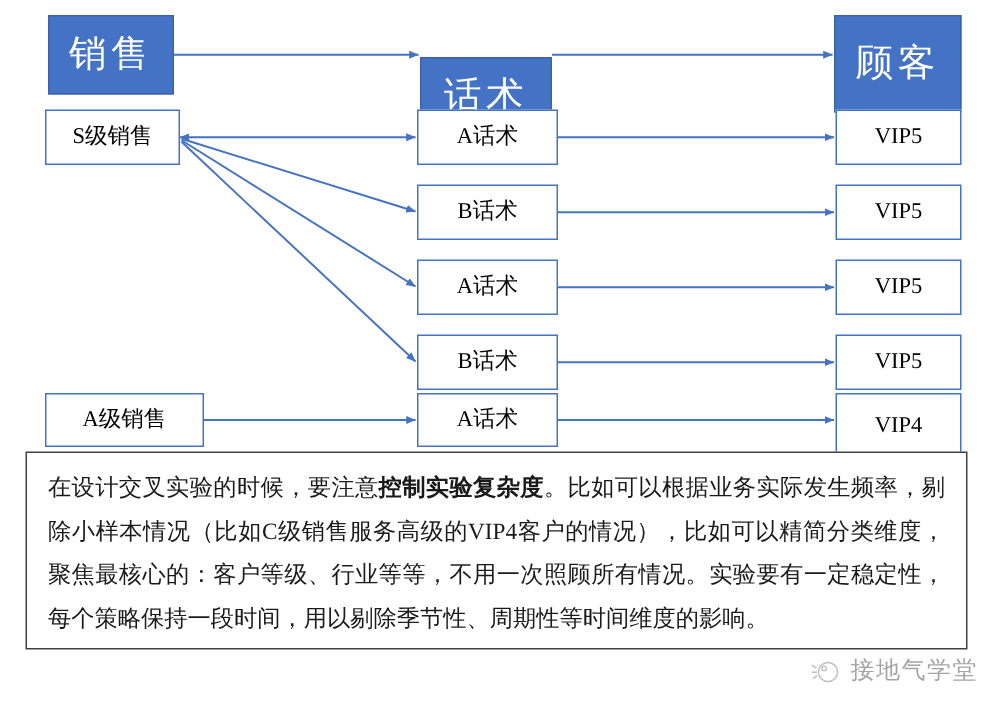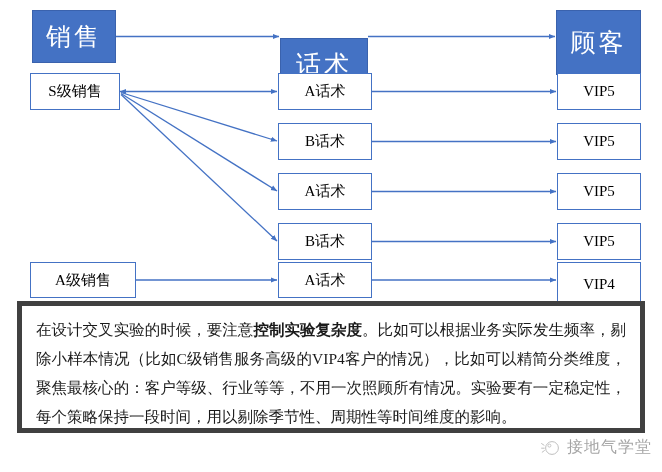--- a/index.html
+++ b/index.html
@@ -63,21 +63,21 @@
   }
 
   
   #note-box {
     position: absolute;
     left: 17px;
     top: 301px;
     width: 628px;
     height: 132px;
     box-sizing: border-box;
-    border: 5px solid #404040;
+    border: 1px solid #404040;
     background: #ffffff;
     z-index: 2;
     padding: 9px 14px 0 14px;
   }
   #note-text {
     font-family: "Liberation Serif", "DejaVu Serif", serif;
     font-size: 15.5px;
     line-height: 29px;
     color: #1a1a1a;
     text-align: justify;

